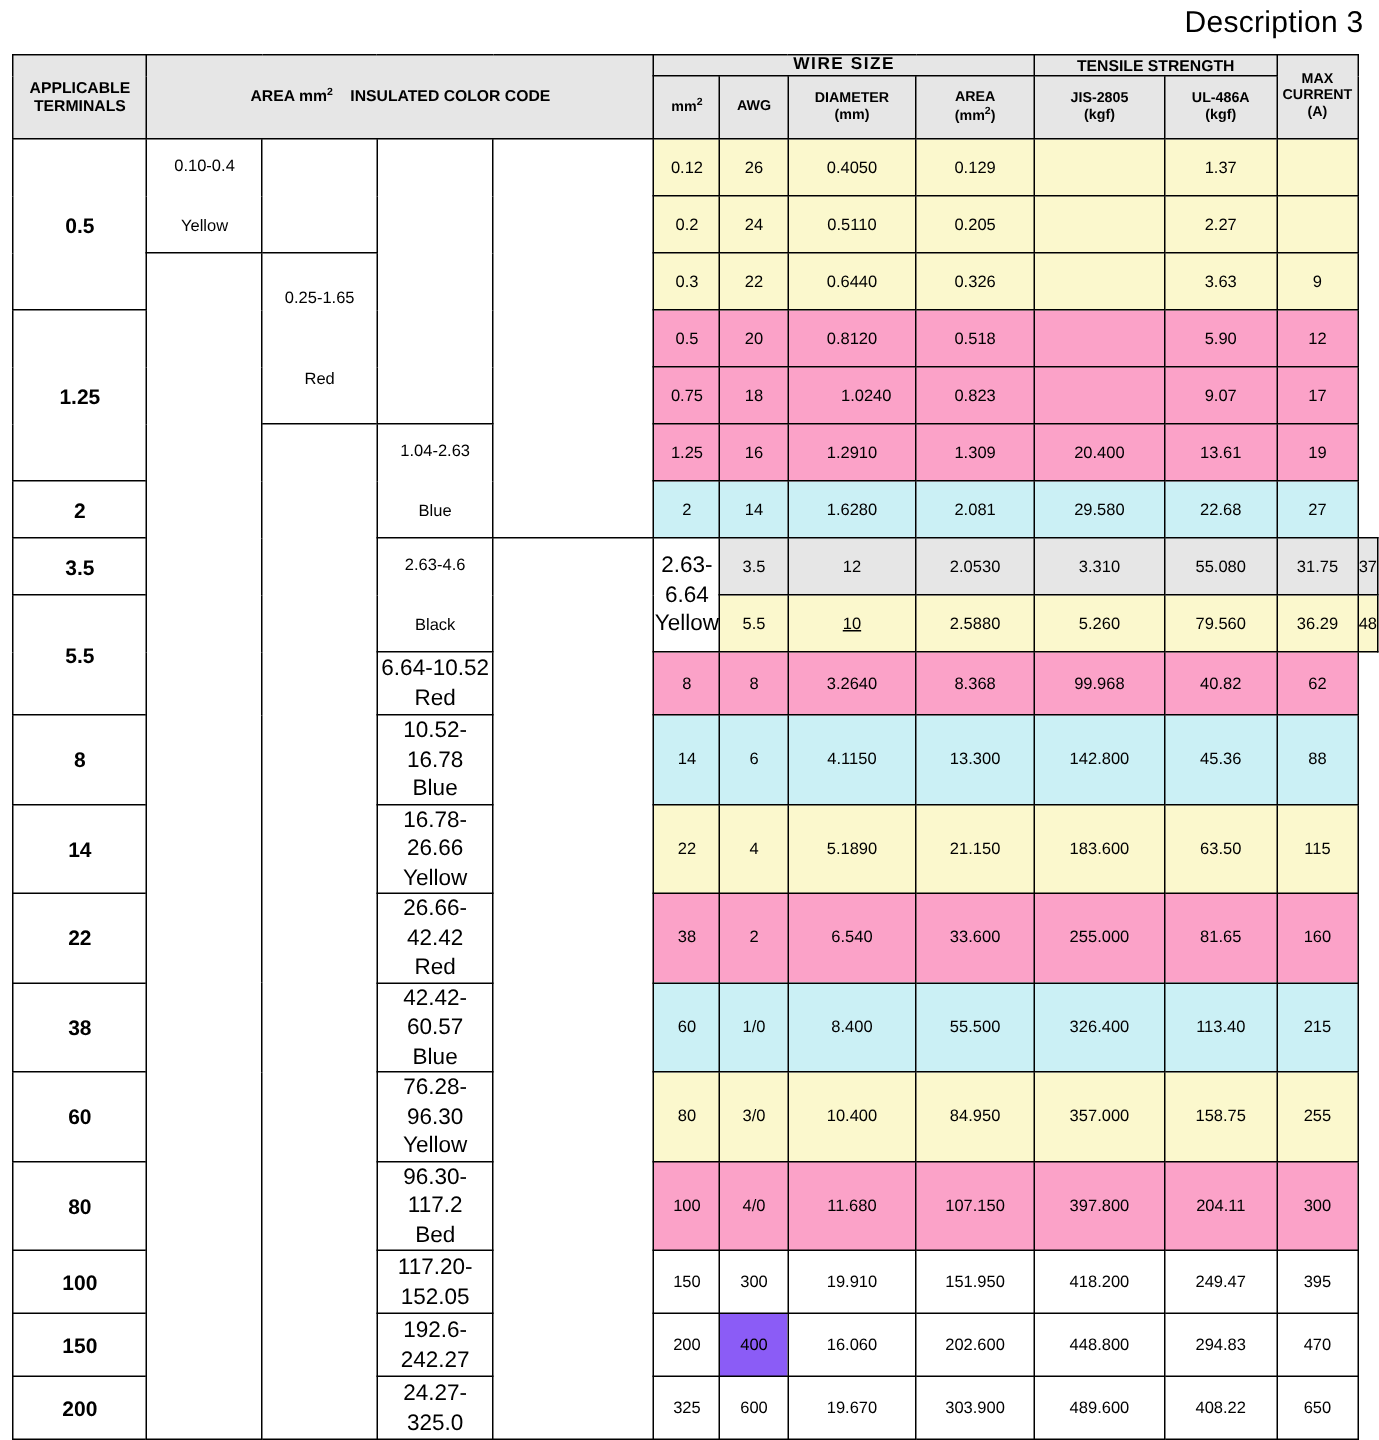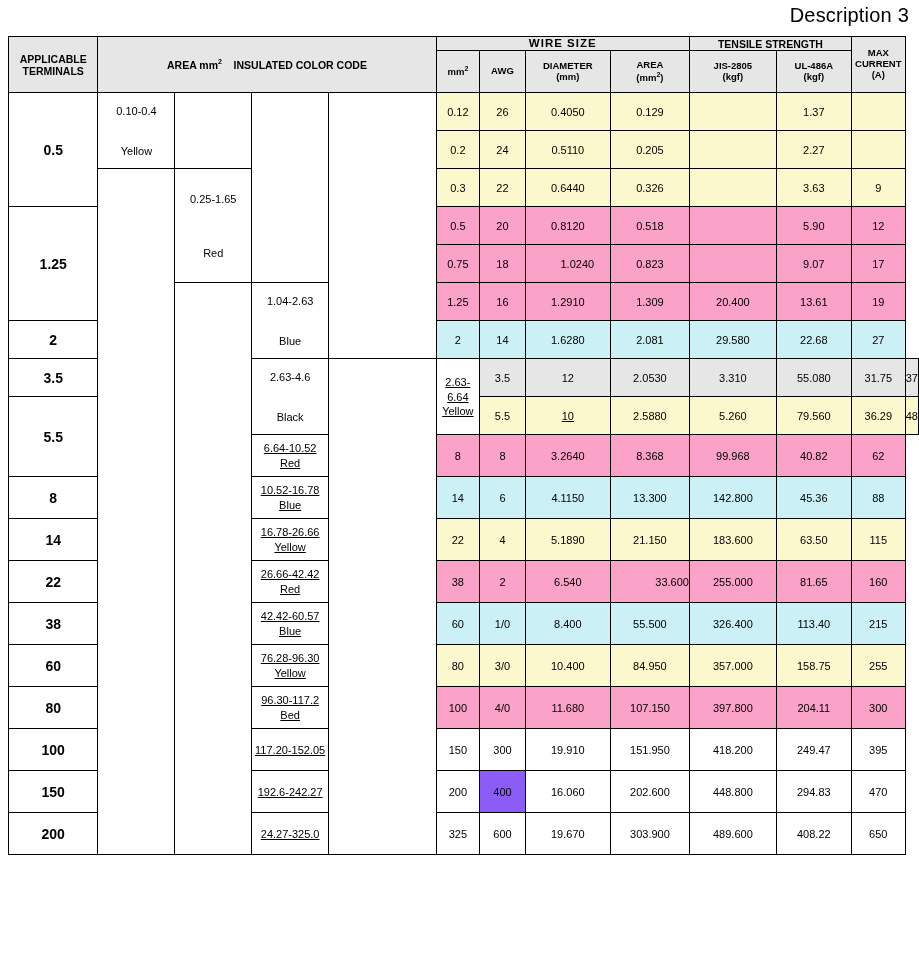--- a/index.html
+++ b/index.html
@@ -29,21 +29,21 @@
     vertical-align:middle;
     padding:0;
     box-sizing:border-box;
   }
   .hdr{background:#e6e6e6;font-weight:bold;font-size:10.5px;line-height:1.15;}
   .hdr.sm{font-size:9.5px;}
   .hdr.big{font-size:11.5px;letter-spacing:1px;}
 
   td.term{font-weight:bold;font-size:14px;background:#ffffff;}
   td.area-mm{font-size:11px;background:#ffffff;}
-  td.color-code{font-size:11px;background:#ffffff;line-height:1.3;text-decoration:underline;}
+  td.color-code{font-size:15px;background:#ffffff;line-height:1.3;}
   td.nb{border:none;background:#fff;}
 
   .cell{font-size:11px;}
 
   .note{
     position:absolute;left:8px;bottom:14px;
     font-size:11.5px;
   }
   sup{font-size:7px;vertical-align:super;}
 </style>
@@ -268,21 +268,21 @@
         </tr>
         <tr style="height: 42px;">
           <td class="term" rowspan="1">22</td>
           <td class="color-code" rowspan="1">
             <div>26.66-42.42</div>
             <div>Red</div>
           </td>
           <td class="cell" style="background: rgb(251, 162, 200);">38</td>
           <td class="cell" style="background: rgb(251, 162, 200);">2</td>
           <td class="cell" style="background: rgb(251, 162, 200);">6.540</td>
-          <td class="cell" style="background: rgb(251, 162, 200); text-align: right;">33.600</td>
+          <td class="cell" style="background: rgb(251, 162, 200);">33.600</td>
           <td class="cell" style="background: rgb(251, 162, 200);">255.000</td>
           <td class="cell" style="background: rgb(251, 162, 200);">81.65</td>
           <td class="cell" style="background: rgb(251, 162, 200);">160</td>
         </tr>
         <tr style="height: 42px;">
           <td class="term" rowspan="1">38</td>
           <td class="color-code" rowspan="1">
             <div>42.42-60.57</div>
             <div>Blue</div>
           </td>

